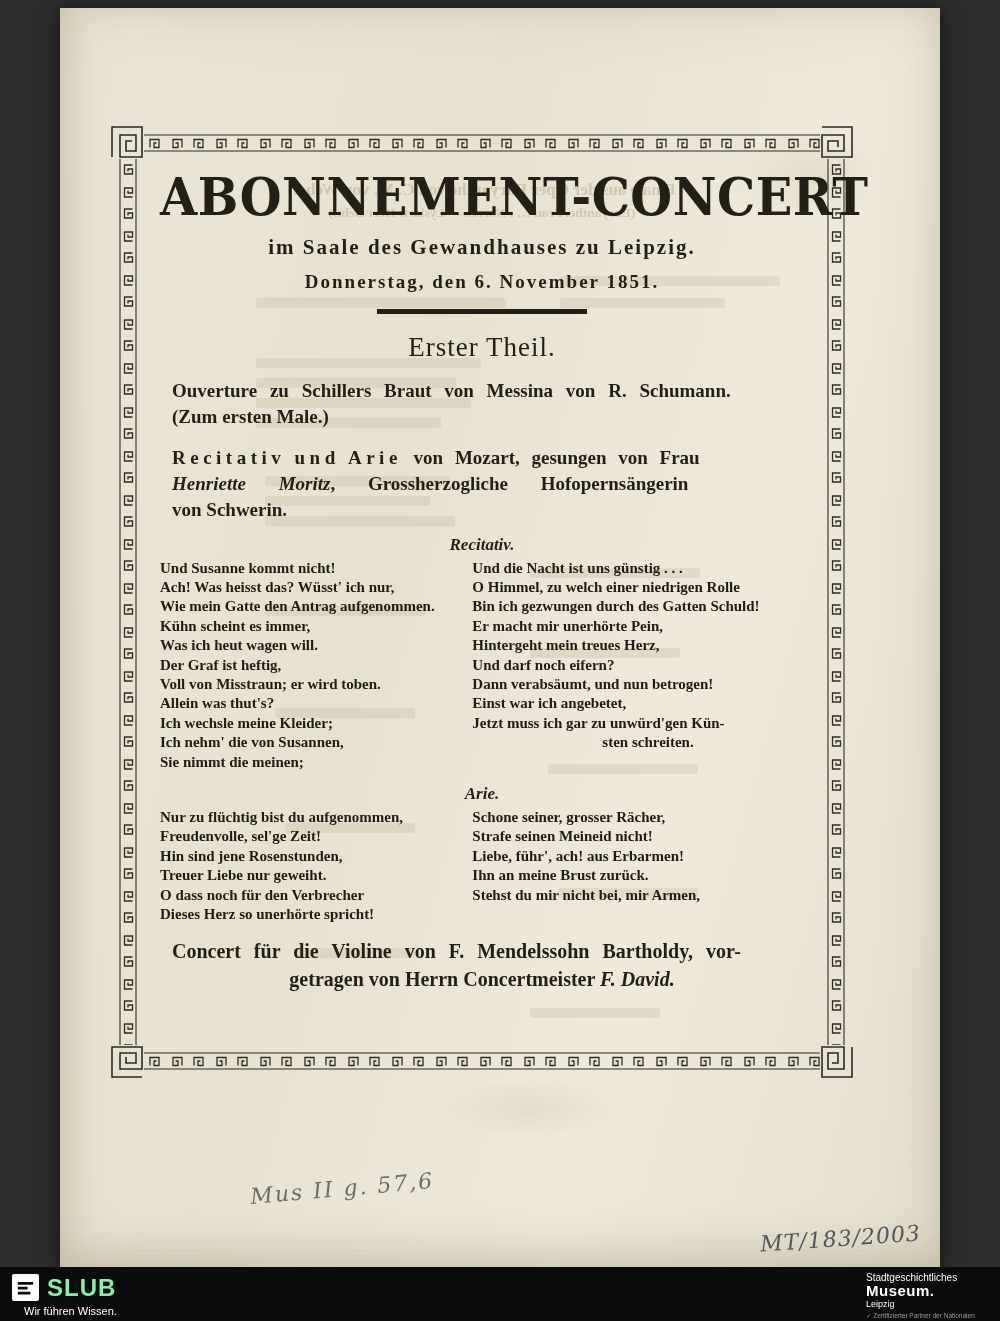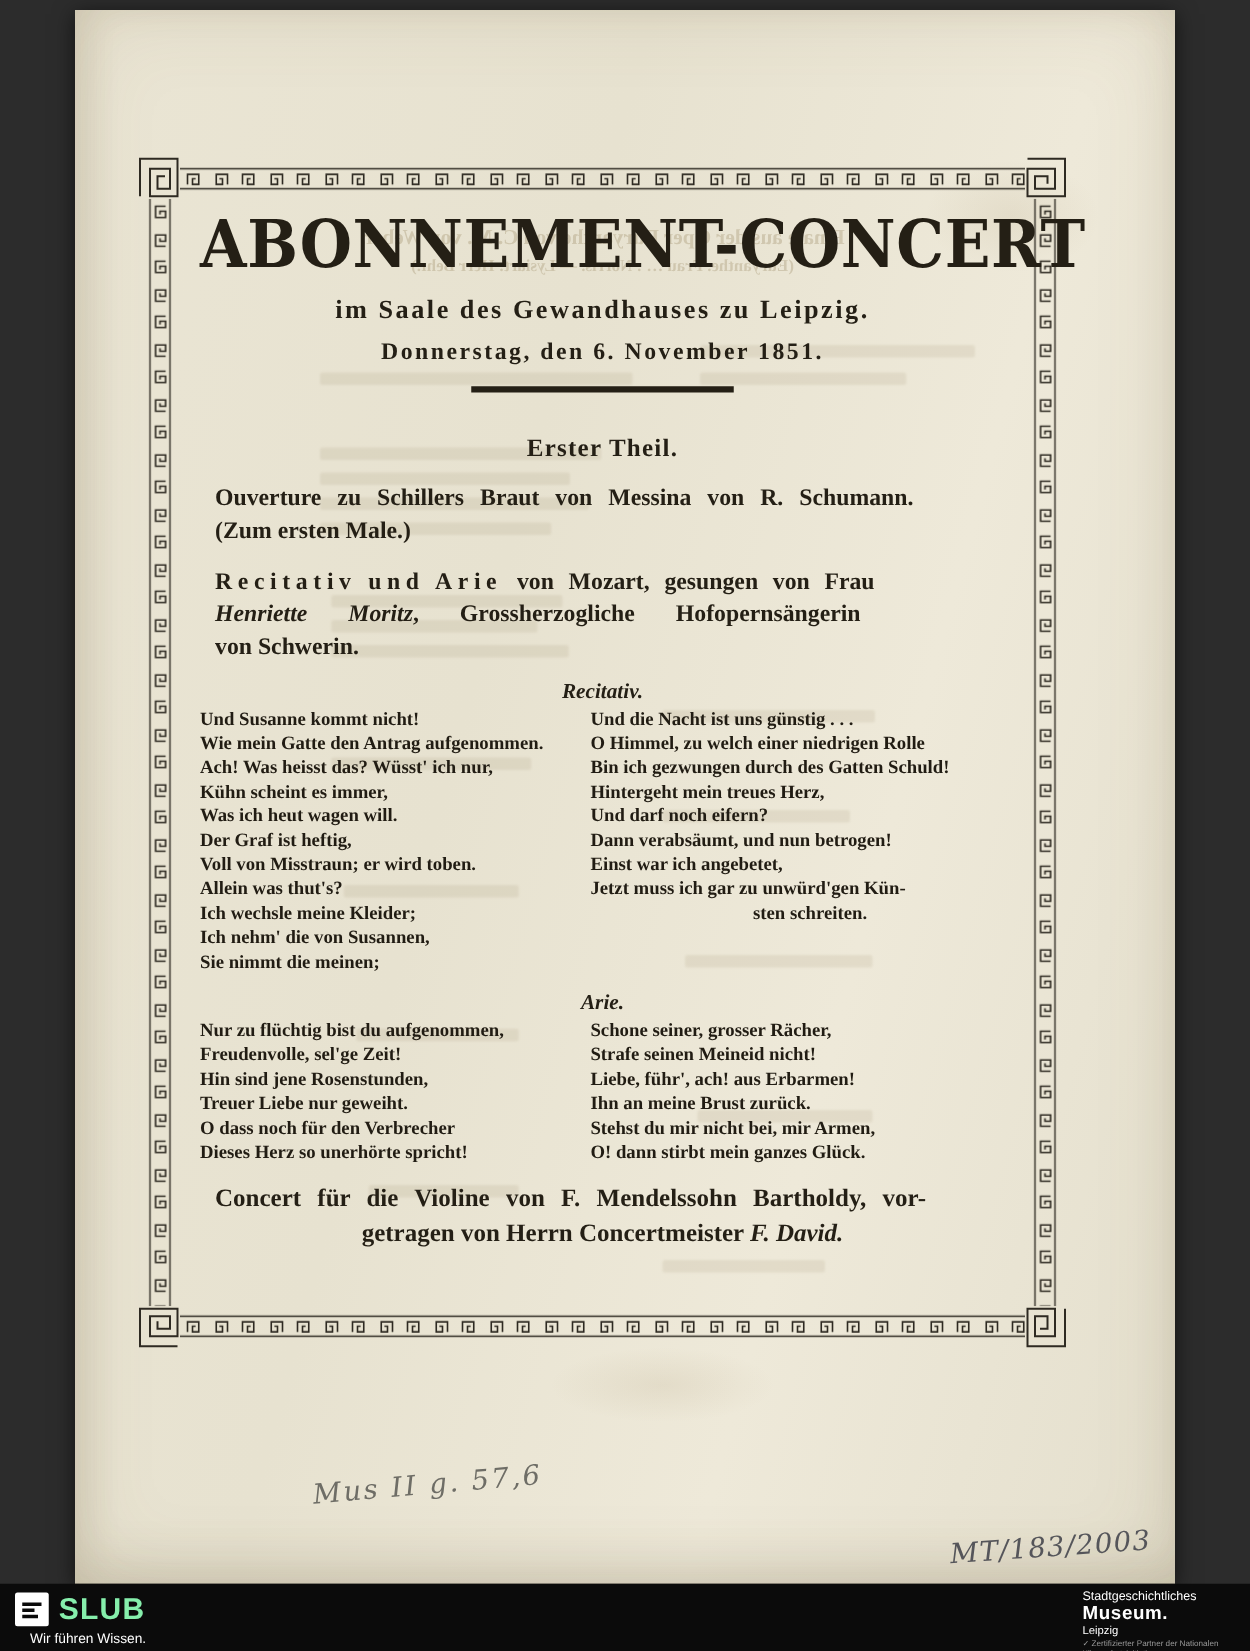--- a/index.html
+++ b/index.html
@@ -59,21 +59,21 @@
   .pretitle { font-size:26px; font-weight:bold; letter-spacing:13px; padding-left:13px; }
   .title {
     margin-top:8px; font-family:"DejaVu Serif", serif; font-weight:bold;
     font-size:48px; letter-spacing:.5px; line-height:1.05;
     transform:scaleY(1.10); transform-origin:center;
     white-space:nowrap;
   }
   .venue { margin-top:14px; font-size:21px; font-weight:bold; letter-spacing:2px; }
   .date  { margin-top:11px; font-size:19px; font-weight:bold; letter-spacing:2px; }
   .rule  { width:210px; height:5px; background:#241f15; margin:16px auto 0; }
-  .part  { margin-top:34px; font-size:20px; font-weight:bold; letter-spacing:1px; }
+  .part  { margin-top:18px; font-size:27px; font-weight:normal; letter-spacing:1px; }
 
   .prog { text-align:left; font-size:19px; font-weight:bold; line-height:1.36; margin:15px 12px 0; }
   .ws1 { word-spacing:8px; }
   .spaced { letter-spacing:4.5px; }
   .wsr { word-spacing:7px; }
   .ws2 { word-spacing:28px; }
   .ital { font-style:italic; }
   .center-line { display:block; text-align:center; }
   .concert { margin-top:14px; font-size:20px; }
 
@@ -208,35 +208,36 @@
       <p class="prog">
         <span class="spaced">Recitativ und Arie</span><span class="wsr"> von Mozart, gesungen von Frau</span><br>
         <span class="ital ws2">Henriette Moritz</span><span class="ws2">, Grossherzogliche Hofopernsängerin</span><br>
         <span>von Schwerin.</span>
       </p>
 
       <div class="verse-heading">Recitativ.</div>
       <div class="cols">
         <div class="col-l">
             <div class="verse-line">Und Susanne kommt nicht!</div>
+            <div class="verse-line">Ach! Was heisst das? Wüsst' ich nur,</div>
             <div class="verse-line">Wie mein Gatte den Antrag aufgenommen.</div>
-            <div class="verse-line">Ach! Was heisst das? Wüsst' ich nur,</div>
             <div class="verse-line">Kühn scheint es immer,</div>
             <div class="verse-line">Was ich heut wagen will.</div>
             <div class="verse-line">Der Graf ist heftig,</div>
             <div class="verse-line">Voll von Misstraun; er wird toben.</div>
             <div class="verse-line">Allein was thut's?</div>
             <div class="verse-line">Ich wechsle meine Kleider;</div>
             <div class="verse-line">Ich nehm' die von Susannen,</div>
             <div class="verse-line">Sie nimmt die meinen;</div>
           </div>
         <div class="col-r recit-right">
             <div class="verse-line">Und die Nacht ist uns günstig . . .</div>
             <div class="verse-line">O Himmel, zu welch einer niedrigen Rolle</div>
             <div class="verse-line">Bin ich gezwungen durch des Gatten Schuld!</div>
+            <div class="verse-line">Er macht mir unerhörte Pein,</div>
             <div class="verse-line">Hintergeht mein treues Herz,</div>
             <div class="verse-line">Und darf noch eifern?</div>
             <div class="verse-line">Dann verabsäumt, und nun betrogen!</div>
             <div class="verse-line">Einst war ich angebetet,</div>
             <div class="verse-line">Jetzt muss ich gar zu unwürd'gen Kün-</div>
             <div class="verse-line">sten schreiten.</div>
           </div>
       </div>
 
       <div class="verse-heading">Arie.</div>
@@ -248,21 +249,20 @@
             <div class="verse-line">Treuer Liebe nur geweiht.</div>
             <div class="verse-line">O dass noch für den Verbrecher</div>
             <div class="verse-line">Dieses Herz so unerhörte spricht!</div>
           </div>
         <div class="col-r">
             <div class="verse-line">Schone seiner, grosser Rächer,</div>
             <div class="verse-line">Strafe seinen Meineid nicht!</div>
             <div class="verse-line">Liebe, führ', ach! aus Erbarmen!</div>
             <div class="verse-line">Ihn an meine Brust zurück.</div>
             <div class="verse-line">Stehst du mir nicht bei, mir Armen,</div>
-            <div class="verse-line">O! dann stirbt mein ganzes Glück.</div>
           </div>
       </div>
 
       <p class="prog concert">
         <span class="ws1">Concert für die Violine von F. Mendelssohn Bartholdy, vor-</span>
         <span class="center-line"><span>getragen von Herrn Concertmeister </span><span class="ital">F. David.</span></span>
       </p>
     </div>
   </div>
 

